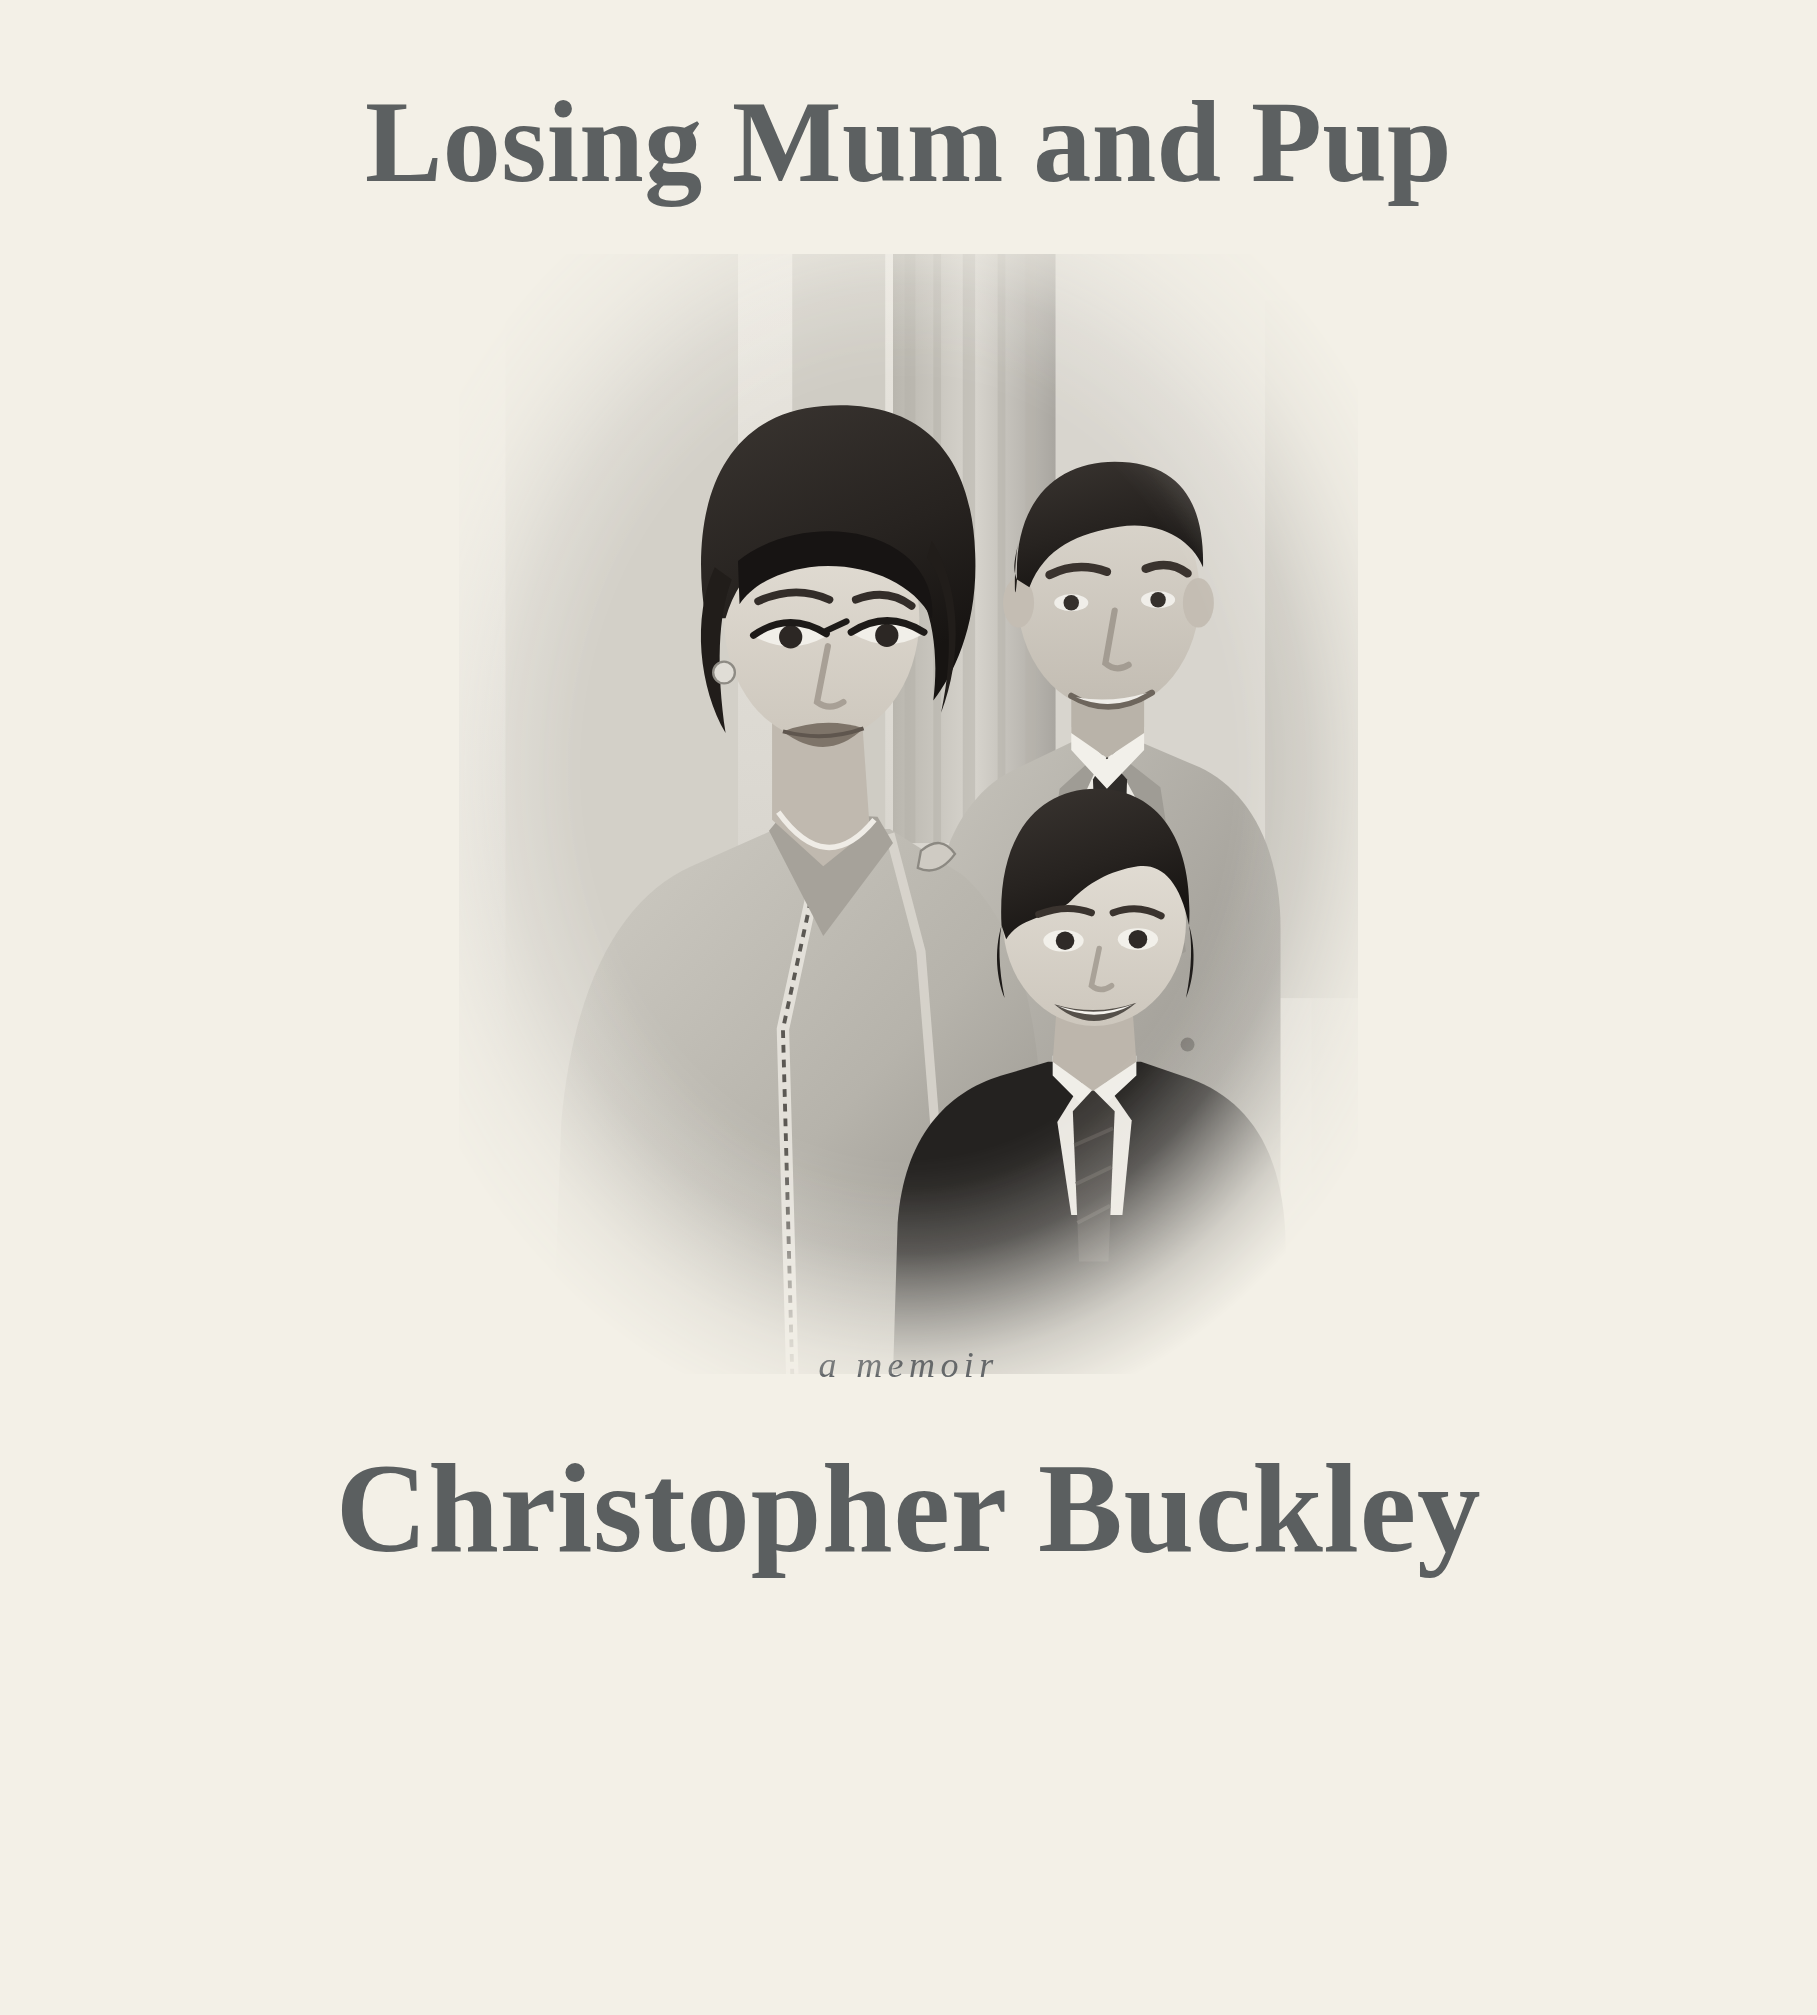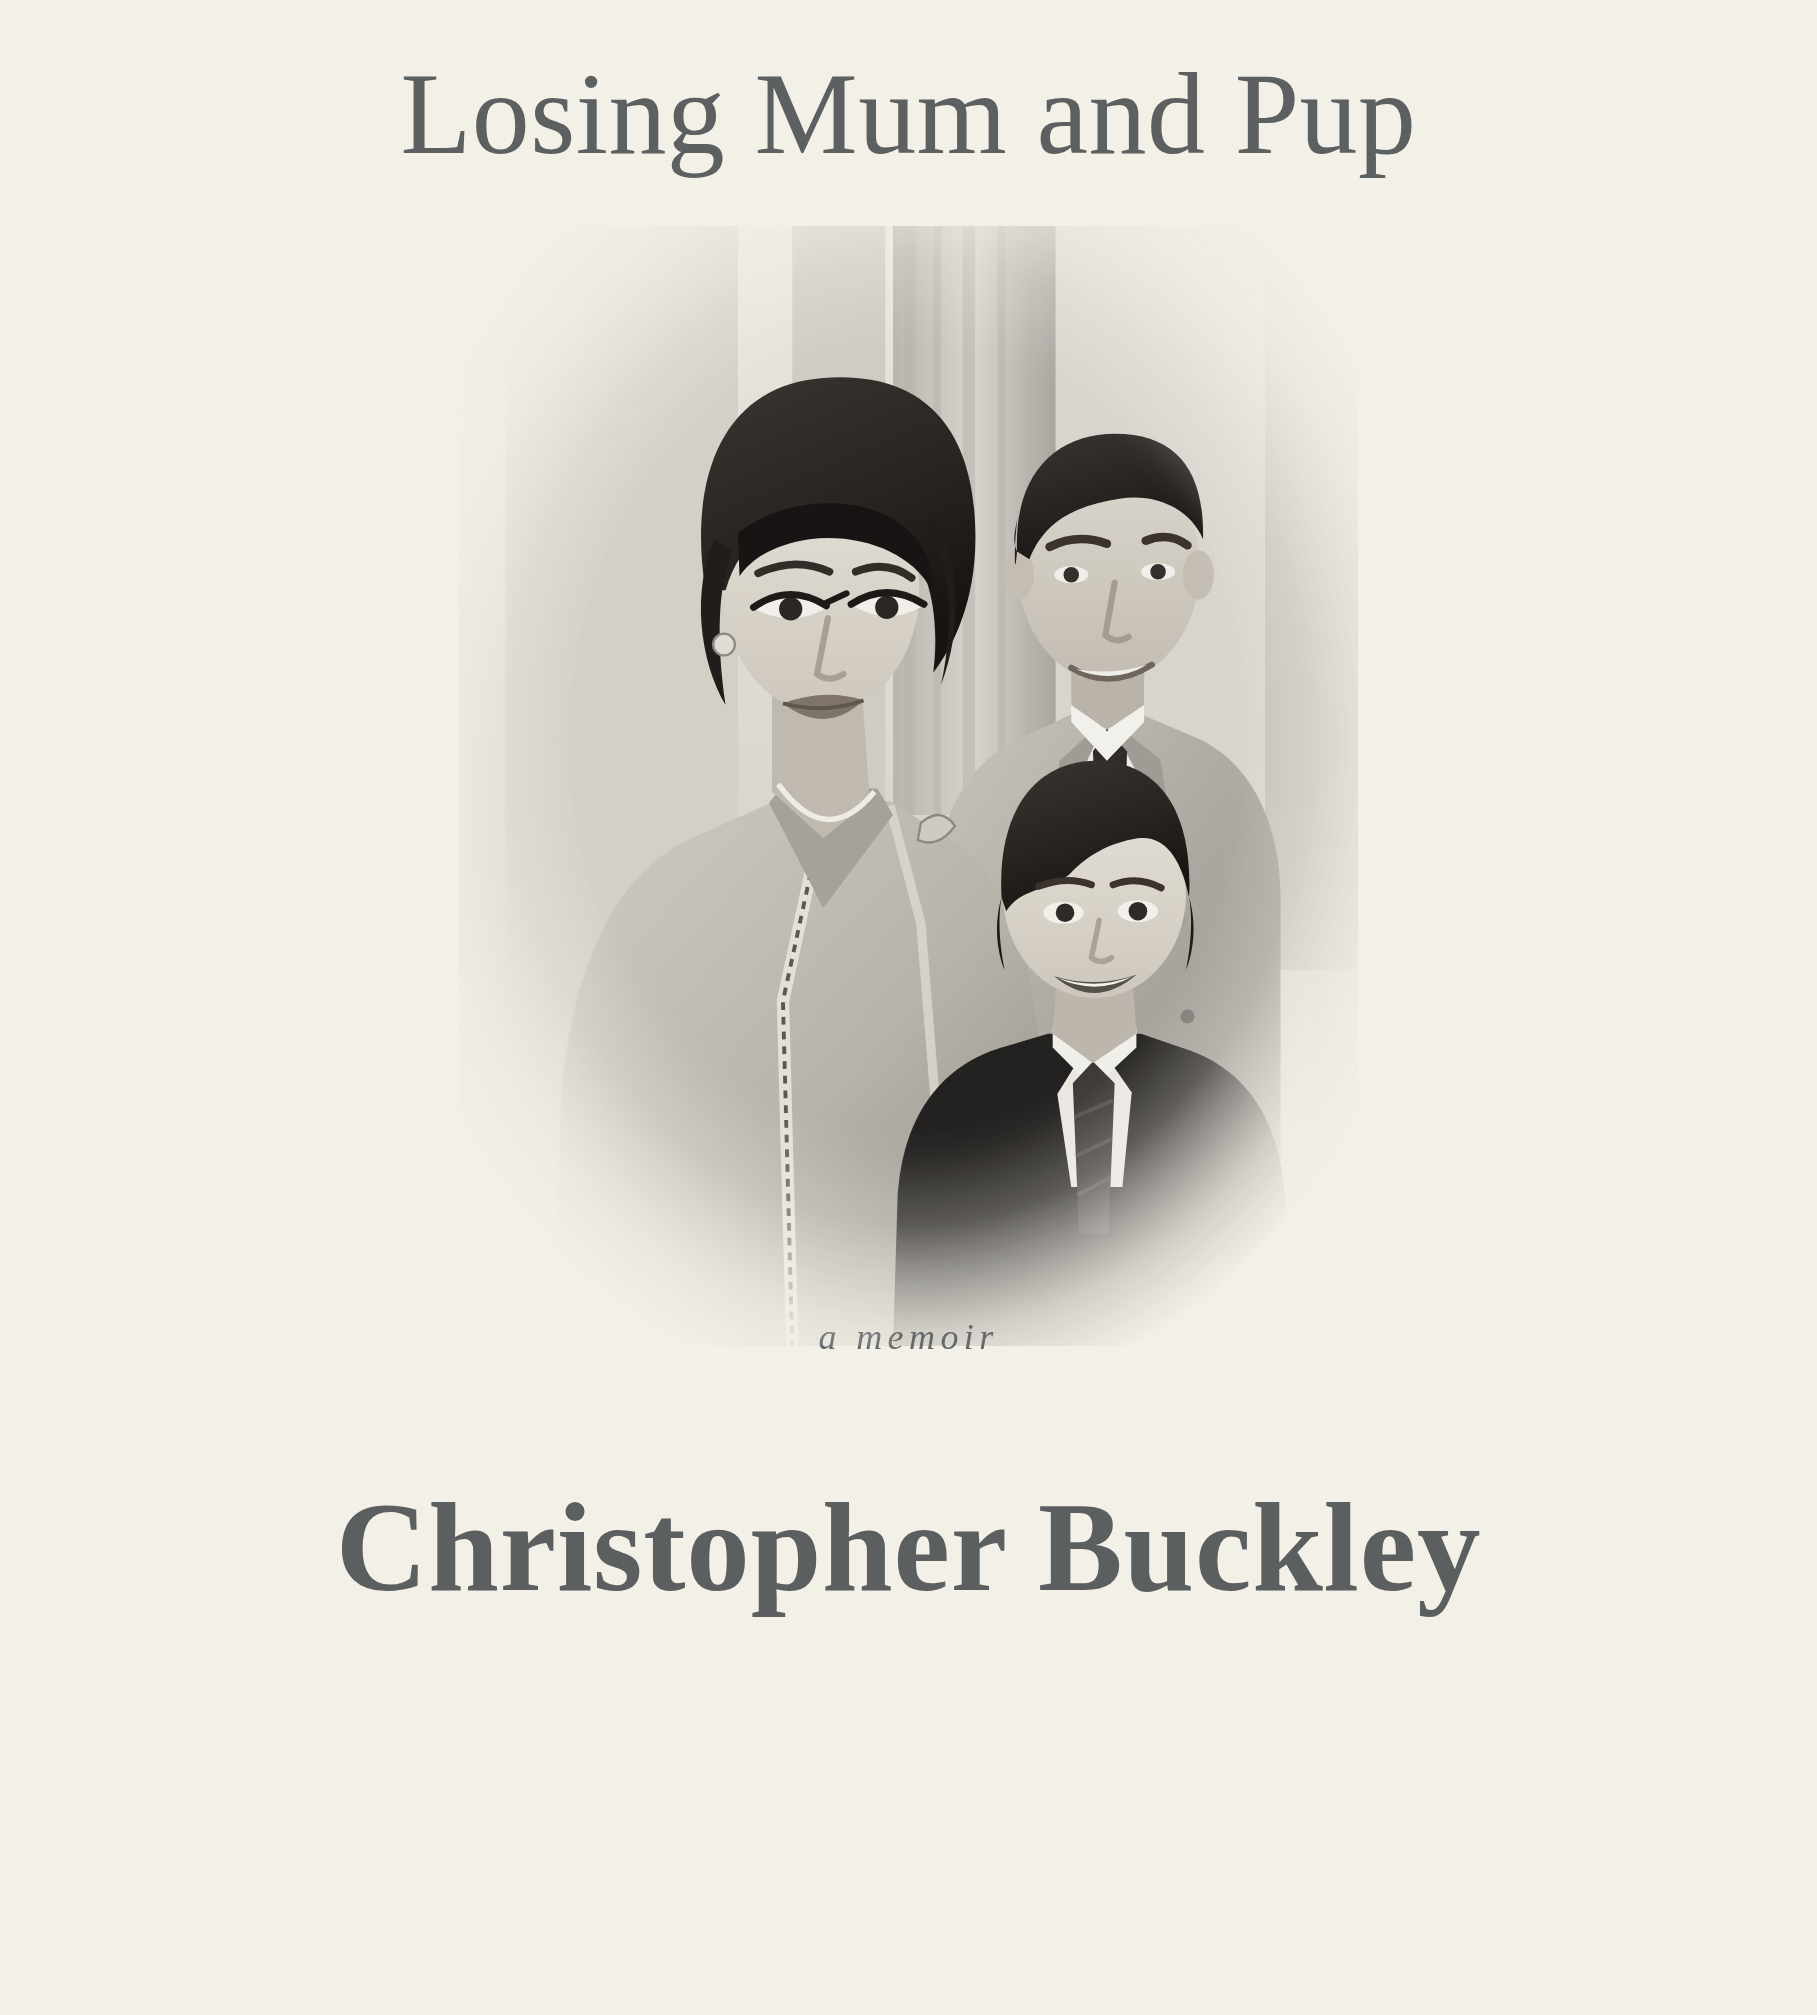--- a/index.html
+++ b/index.html
@@ -17,27 +17,27 @@
     position: relative;
     width: 1817px;
     height: 2015px;
     background: #f3f0e7;
     box-sizing: border-box;
     display: flex;
     flex-direction: column;
     align-items: center;
   }
   .title {
-    margin-top: 54px;
+    margin-top: 82px;
     font-family: "Liberation Serif", serif;
     font-size: 116px;
     line-height: 1.05;
     letter-spacing: 0.4px;
     color: #5c6061;
-    font-weight: 400;
+    font-weight: 700;
     text-align: center;
     white-space: nowrap;
   }
   .photo-wrap {
     margin-top: 50px;
     width: 899px;
     height: 1120px;
     position: relative;
   }
   .photo {
@@ -52,21 +52,21 @@
 
   .memoir {
     margin-top: -29.5px;
     font-family: "Liberation Serif", serif;
     font-style: italic;
     font-size: 36px;
     letter-spacing: 5.4px;
     color: #63676a;
   }
   .author {
-    margin-top: 117px;
+    margin-top: 50px;
     font-family: "Liberation Serif", serif;
     font-size: 127px;
     font-weight: 700;
     color: #5b5f60;
     letter-spacing: 0.8px;
     white-space: nowrap;
     text-align: center;
   }
   .footer {
     margin-top: 71px;

